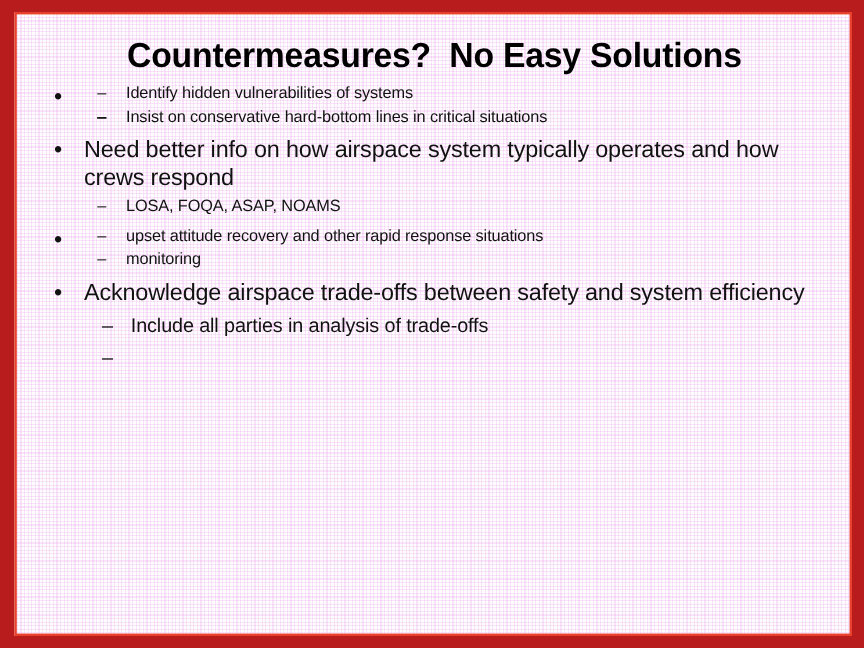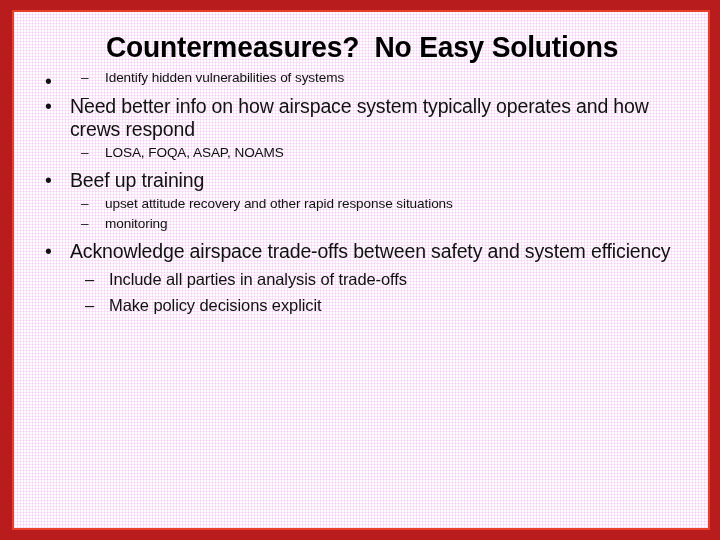--- a/index.html
+++ b/index.html
@@ -151,39 +151,39 @@
               <span>Identify hidden vulnerabilities of systems</span>
             </li>
             <li class="lvl2 sub-sm w-sub">
               <span class="marker">–</span>
             </li>
             <li class="lvl2 sub-sm w-sub">
               <span class="marker">–</span>
             </li>
             <li class="lvl2 sub-sm w-sub">
               <span class="marker">–</span>
+              <span>Insist on conservative hard-bottom lines in critical situations</span>
             </li>
           </ul>
         </li>
 
         <li class="lvl1 w-full">
           <span class="marker">•</span>
           <span>Need better info on how airspace system typically operates and how crews respond</span>
 
           <ul class="sublist gap-top">
             <li class="lvl2 sub-sm w-sub">
               <span class="marker">–</span>
               <span>LOSA, FOQA, ASAP, NOAMS</span>
             </li>
           </ul>
         </li>
 
         <li class="lvl1 w-full">
           <span class="marker">•</span>
-          <span>Beef up training</span>
 
           <ul class="sublist gap-top">
             <li class="lvl2 sub-sm w-sub">
               <span class="marker">–</span>
               <span>upset attitude recovery and other rapid response situations</span>
             </li>
             <li class="lvl2 sub-sm w-sub">
               <span class="marker">–</span>
               <span>monitoring</span>
             </li>
@@ -194,21 +194,20 @@
           <span class="marker">•</span>
           <span>Acknowledge airspace trade-offs between safety and system efficiency</span>
 
           <ul class="sublist gap-top">
             <li class="lvl2 sub-lg w-sub">
               <span class="marker">–</span>
               <span>Include all parties in analysis of trade-offs</span>
             </li>
             <li class="lvl2 sub-lg w-sub">
               <span class="marker">–</span>
-              <span>Make policy decisions explicit</span>
             </li>
           </ul>
         </li>
 
       </ul>
     </div>
   </div>
 </div>
 
 </body></html>

